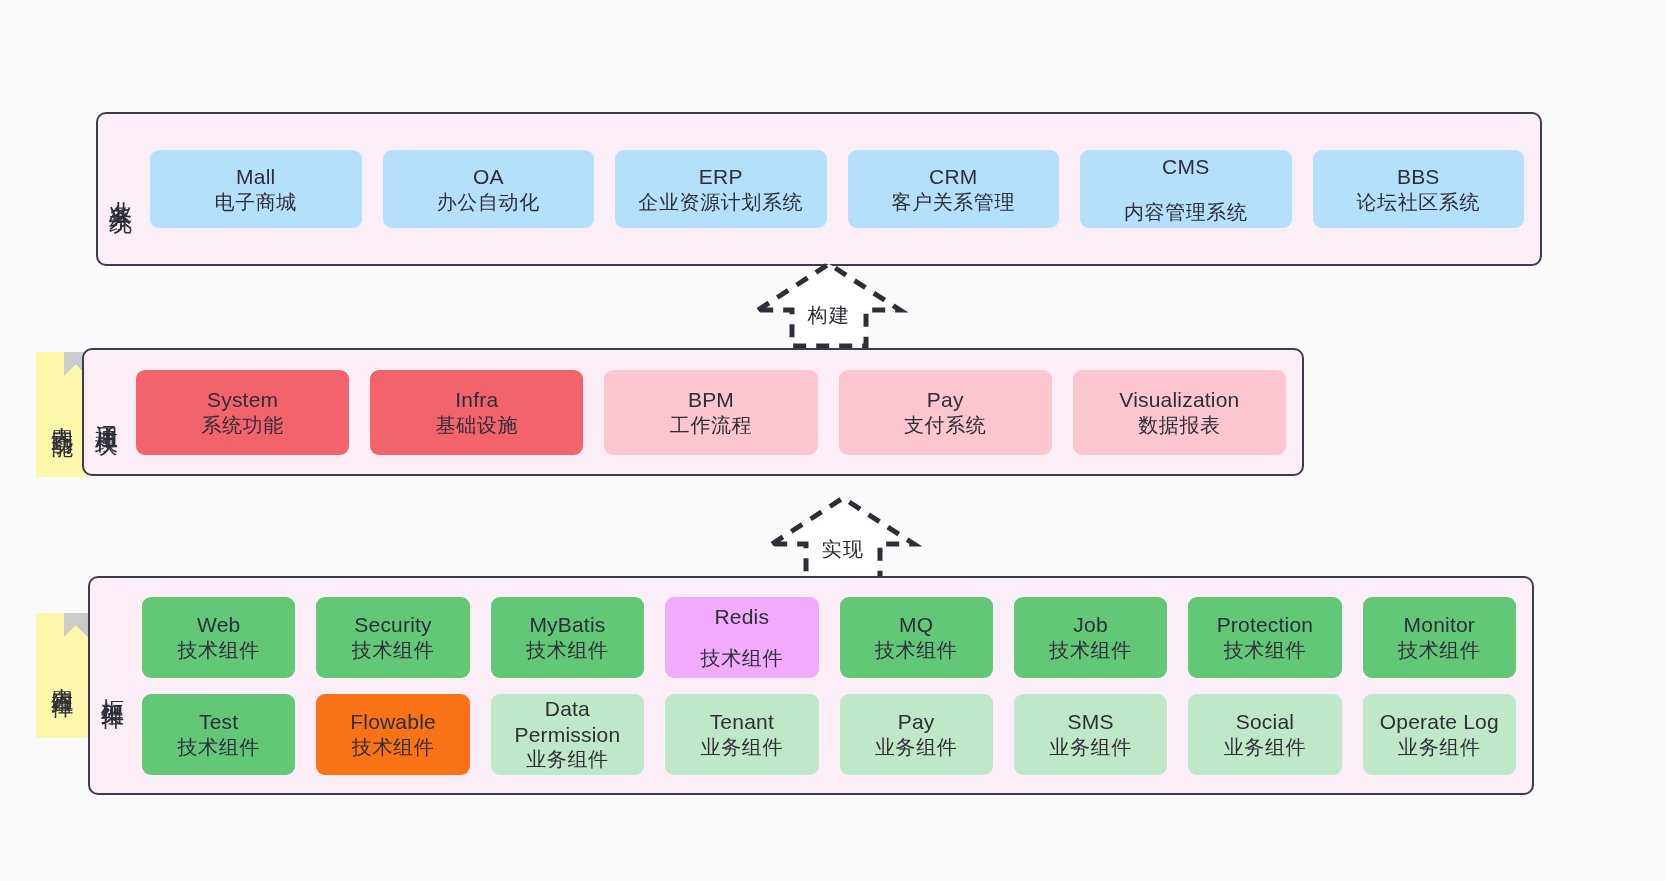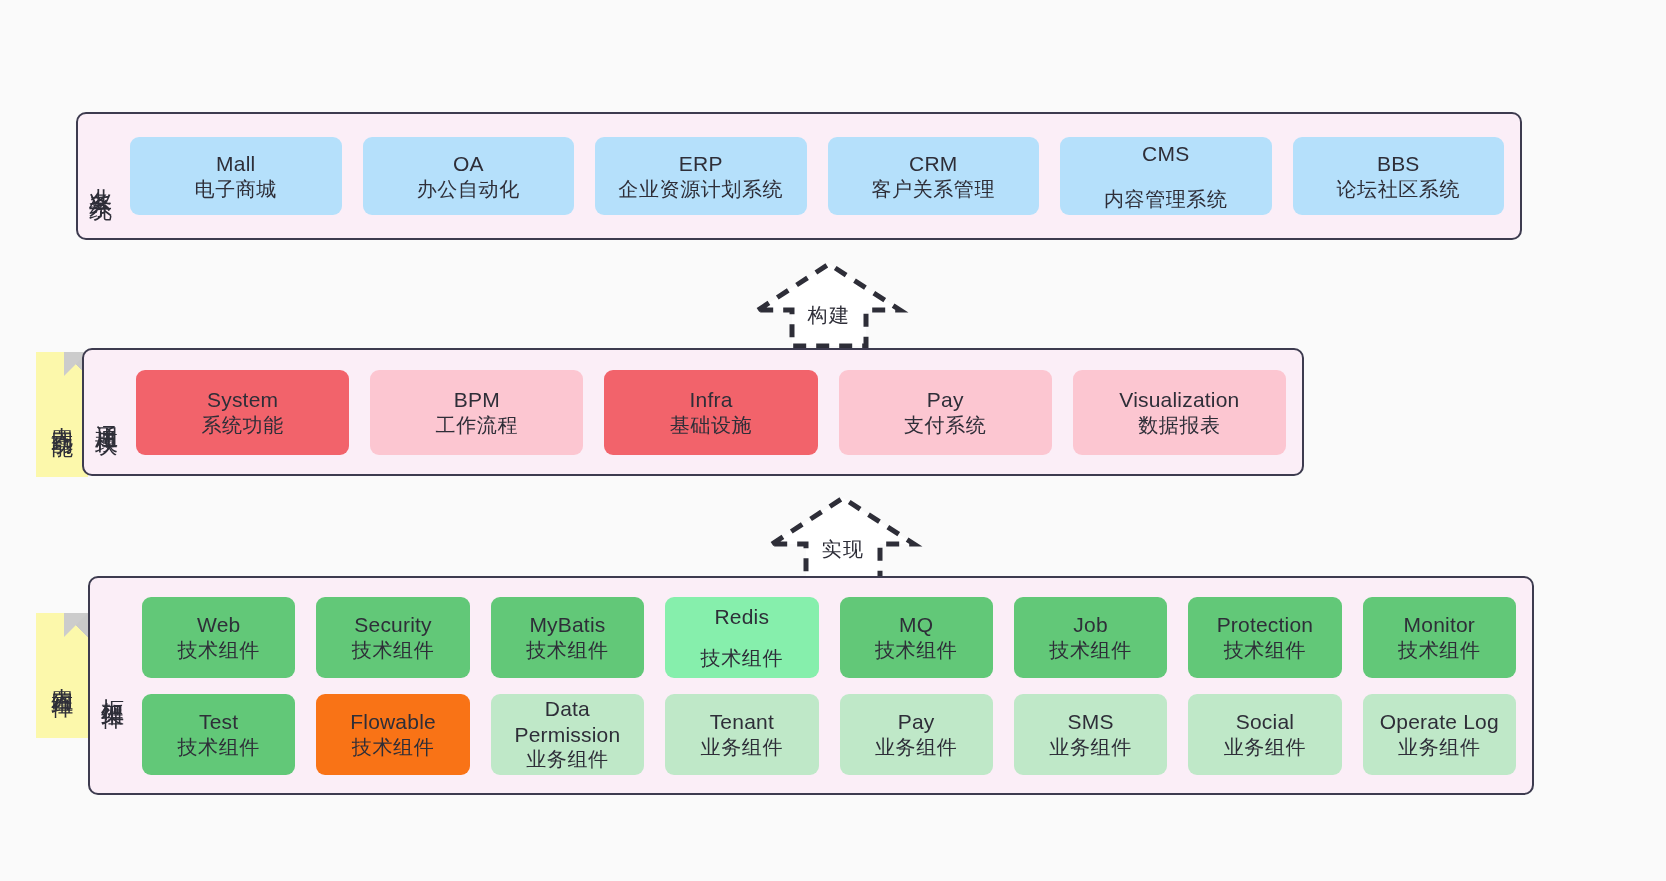--- a/index.html
+++ b/index.html
@@ -139,21 +139,21 @@
     color: #2e2e38;
     letter-spacing: 1.5px;
     user-select: none;
   }
 </style>
 </head>
 <body>
 
 <div id="canvas">
 
-  <div class="layer" id="layer-business" style="left:76px; top:112px; width:1446px; height:128px;">
+  <div class="layer" id="layer-business" style="left:96px; top:112px; width:1446px; height:154px;">
     <div class="layer-title">业务系统</div>
     <div class="layer-body">
       <div class="row">
         <div class="card blue h-biz" style="background: rgb(181, 224, 251);">
           <span class="en">Mall</span>
           <span class="cn">电子商城</span>
         </div>
         <div class="card blue h-biz" style="background: rgb(181, 224, 251);">
           <span class="en">OA</span>
           <span class="cn">办公自动化</span>
@@ -190,27 +190,27 @@
     <span>内置功能</span>
   </div>
   <div class="layer" id="layer-module" style="left:82px; top:348px; width:1222px; height:128px;">
     <div class="layer-title">通用模块</div>
     <div class="layer-body">
       <div class="row">
         <div class="card red h-mod" style="background: rgb(242, 99, 107);">
           <span class="en">System</span>
           <span class="cn">系统功能</span>
         </div>
+        <div class="card red h-mod" style="background: rgb(242, 99, 107);">
+          <span class="en">Infra</span>
+          <span class="cn">基础设施</span>
+        </div>
         <div class="card pink h-mod" style="background: rgb(252, 198, 209);">
           <span class="en">BPM</span>
           <span class="cn">工作流程</span>
-        </div>
-        <div class="card red h-mod" style="background: rgb(242, 99, 107);">
-          <span class="en">Infra</span>
-          <span class="cn">基础设施</span>
         </div>
         <div class="card pink h-mod" style="background: rgb(252, 198, 209);">
           <span class="en">Pay</span>
           <span class="cn">支付系统</span>
         </div>
         <div class="card pink h-mod" style="background: rgb(252, 198, 209);">
           <span class="en">Visualization</span>
           <span class="cn">数据报表</span>
         </div>
       </div>
@@ -238,21 +238,21 @@
           <span class="cn">技术组件</span>
         </div>
         <div class="card green h-fw" style="background: rgb(98, 200, 120);">
           <span class="en">Security</span>
           <span class="cn">技术组件</span>
         </div>
         <div class="card green h-fw" style="background: rgb(98, 200, 120);">
           <span class="en">MyBatis</span>
           <span class="cn">技术组件</span>
         </div>
-        <div class="card green h-fw" style="background: #86efac; gap: 16px;">
+        <div class="card green h-fw" style="background: #f0abfc; gap: 16px;">
           <span class="en">Redis</span>
           <span class="cn">技术组件</span>
         </div>
         <div class="card green h-fw" style="background: rgb(98, 200, 120);">
           <span class="en">MQ</span>
           <span class="cn">技术组件</span>
         </div>
         <div class="card green h-fw" style="background: rgb(98, 200, 120);">
           <span class="en">Job</span>
           <span class="cn">技术组件</span>

